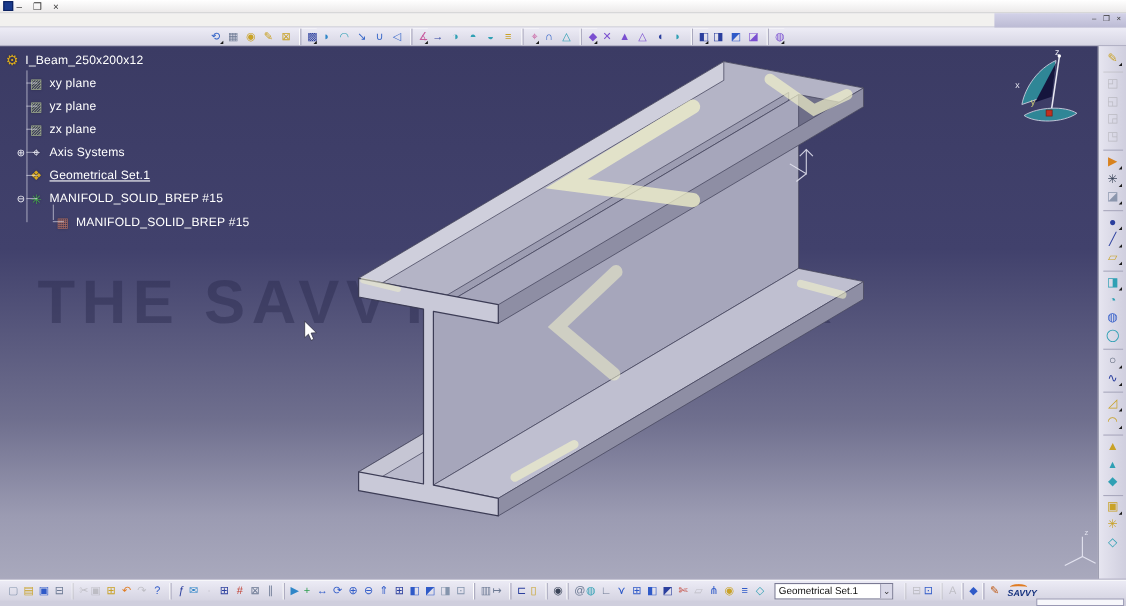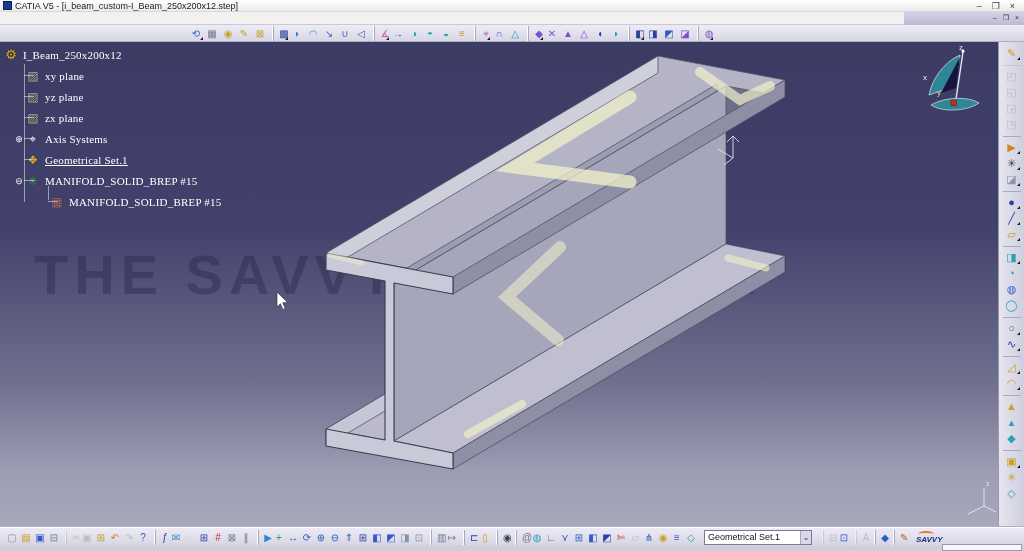--- a/index.html
+++ b/index.html
@@ -37,21 +37,21 @@
   .tree-vline { position:absolute; left:21px; top:20px; width:1px; height:138px; background:rgba(235,235,245,.55); }
   .tree-vline2 { position:absolute; left:45px; top:142px; width:1px; height:14px; background:rgba(235,235,245,.55); }
   .tree-row { position:relative; display:flex; align-items:center; height:21px; white-space:nowrap; }
   .tree-row.lvl1 { padding-left:22px; }
   .tree-row.lvl1::before { content:""; position:absolute; left:21px; top:10px; width:10px; height:1px; background:rgba(235,235,245,.55); }
   .tree-row.lvl2 { padding-left:46px; }
   .tree-row.lvl2::before { content:""; position:absolute; left:45px; top:10px; width:10px; height:1px; background:rgba(235,235,245,.55); }
   .expander { position:absolute; left:11px; font-size:9px; color:#f2f2f8; width:10px; text-align:center; }
   .tree-icon { width:16px; text-align:center; font-size:12px; margin-right:4px; text-shadow:0 0 2px rgba(0,0,0,.4); }
   .tree-row.lvl0 .tree-icon { font-size:13px; }
-  .tree-label { letter-spacing:.2px;font-family:Liberation Serif, serif; }
+  .tree-label { letter-spacing:.2px; }
   .underline .tree-label { text-decoration:underline; }
 
   
   .toolbar-right { position:absolute; top:42px; right:0; bottom:24px; width:26px; background:linear-gradient(90deg,#e6e5f0,#cfcede); border-left:1px solid #9a99ac; display:flex; flex-direction:column; align-items:center; padding-top:3px; }
   .ricon { position:relative; width:18px; height:16px; text-align:center; line-height:16px; font-size:11px; flex:0 0 auto; }
   .ricon.sep-before { margin-left:0; margin-top:4px; border-left:none; box-shadow:none; padding-left:0; border-top:1px solid #a9a8bd; padding-top:2px; height:19px; }
 
   
   .toolbar-bottom { position:absolute; left:0; right:0; bottom:5px; height:19px; background:linear-gradient(#ecebf5,#d5d4e2); border-top:1px solid #ffffff; box-shadow:0 -1px 0 #aeadc2; display:flex; align-items:center; padding-left:5px; z-index:6; }
   .bicon { position:relative; width:14px; height:15px; text-align:center; line-height:15px; font-size:10px; flex:0 0 auto; }
@@ -61,21 +61,20 @@
   .catia-logo { margin-left:8px; margin-right:4px; font-size:8px; font-weight:bold; font-style:italic; color:#16327e; position:relative; padding-top:4px; flex:0 0 auto; }
   .catia-logo::before { content:""; position:absolute; top:0; left:2px; width:16px; height:4px; border-top:2px solid #e07b20; border-radius:50%; }
   .bottom-strip { position:absolute; left:0; right:0; bottom:0; height:5px; background:#cfcedd; z-index:5; }
   .status-box { position:absolute; right:2px; bottom:0; width:80px; height:7px; background:#f7f7fb; border:1px solid #9a99b4; z-index:7; }
 </style>
 </head>
 <body>
 
 <div class="titlebar">
   <span class="app-icon"></span>
-  <span class="title-text">CATIA V5 - [i_beam_custom-I_Beam_250x200x12.step]</span>
   <span class="win-btns">
     <span class="win-btn">–</span>
     <span class="win-btn">❐</span>
     <span class="win-btn">×</span>
   </span>
 </div>
 
 <div class="menubar">
   <div>
     

